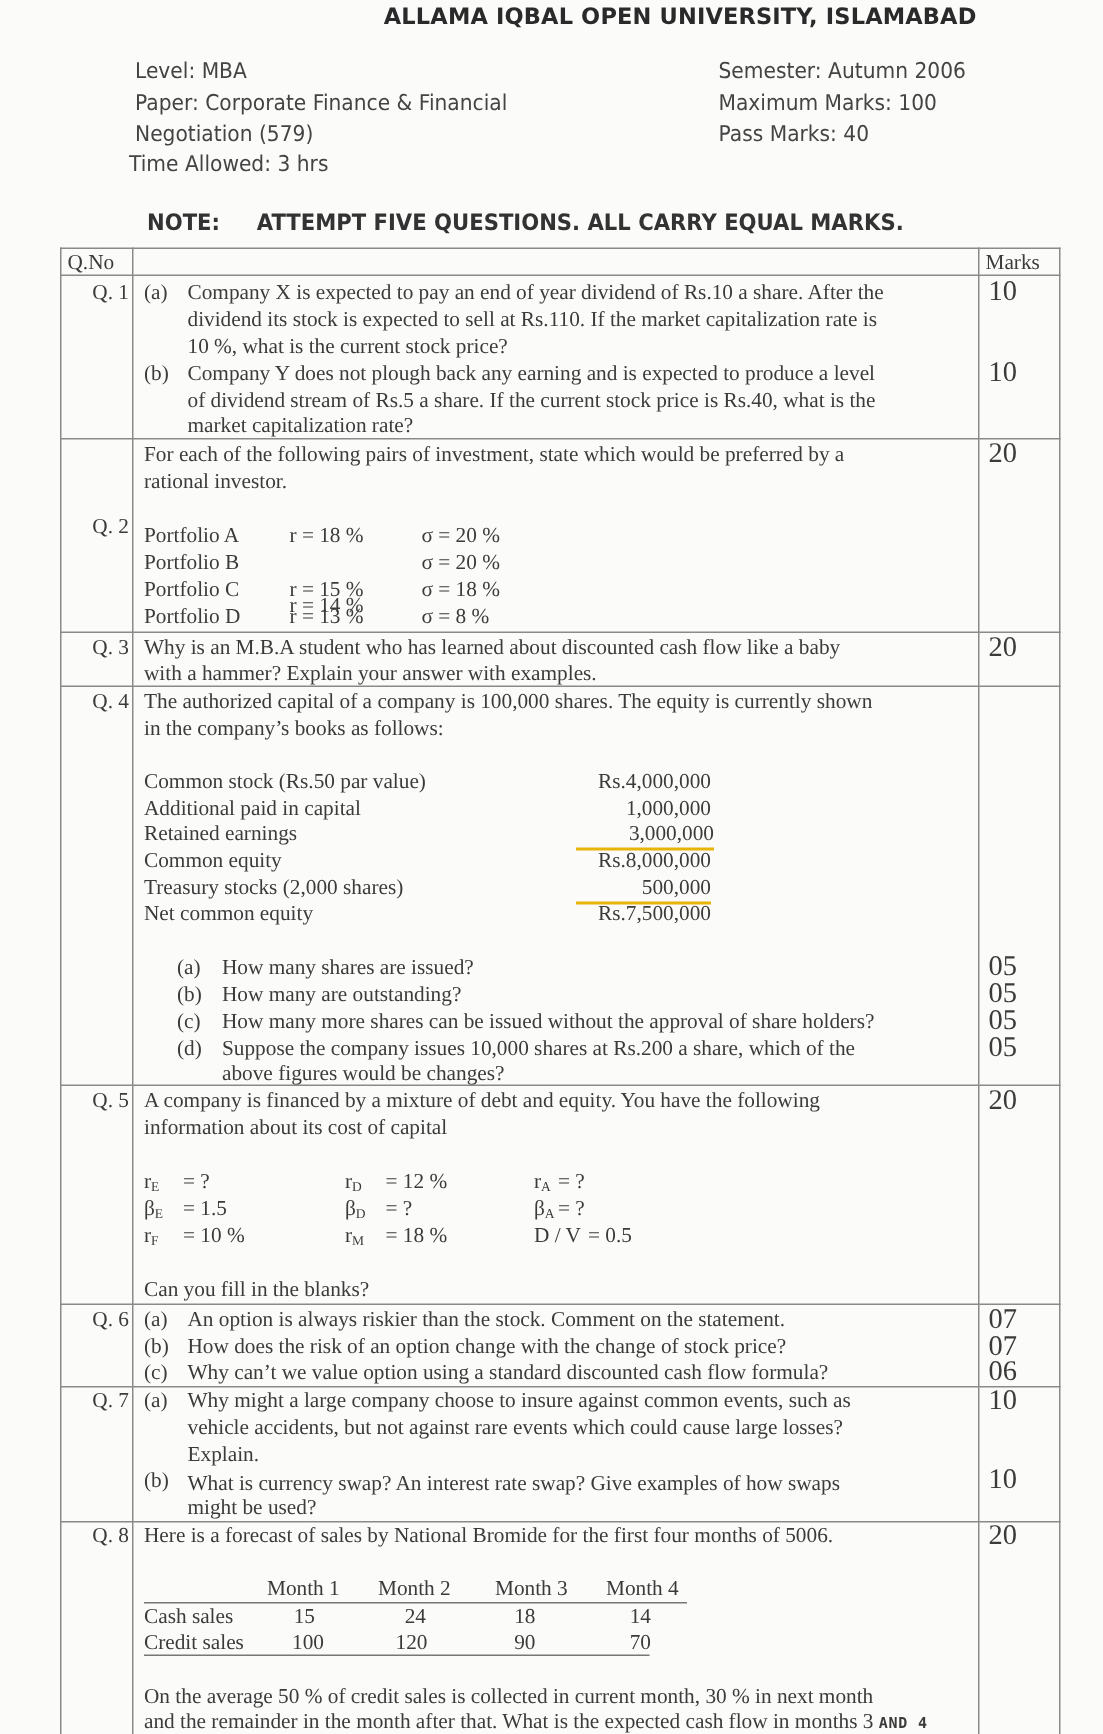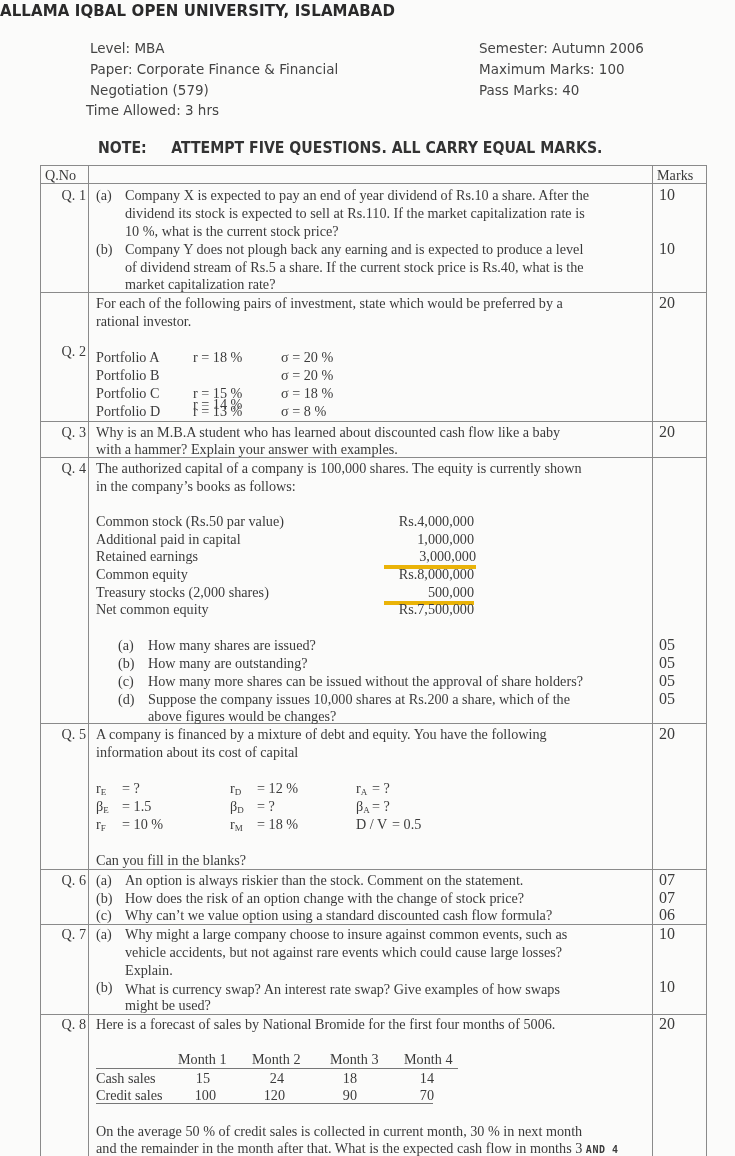--- a/index.html
+++ b/index.html
@@ -1,33 +1,33 @@
 <!DOCTYPE html>
 <html><head>
 <meta charset="utf-8">
 <style>
   * { box-sizing: border-box; margin: 0; padding: 0; }
   html, body { width: 735px; height: 1156px; background: #fbfbfa; overflow: hidden; }
   body { position: relative; color: #3a3a3a; font-family: "Liberation Serif", serif; }
   .abs { position: absolute; white-space: nowrap; }
 
-  #uni-title { left: 0; width: 651px; top: 2px; text-align: left; font-family: "DejaVu Sans", sans-serif; font-weight: bold; font-size: 15px; color: #2a2a2a; letter-spacing: 0.1px; }
+  #uni-title { left: 0; width: 651px; top: 2px; text-align: right; font-family: "DejaVu Sans", sans-serif; font-weight: bold; font-size: 15px; color: #2a2a2a; letter-spacing: 0.1px; }
   .hdr { font-family: "DejaVu Sans", sans-serif; font-size: 14.5px; color: #444; transform: scaleX(0.93); transform-origin: left; }
   #note { left: 98px; top: 139px; font-family: "DejaVu Sans", sans-serif; font-weight: bold; font-size: 15px; color: #333; transform: scaleX(0.94); transform-origin: left; }
   #note .lbl { margin-right: 26px; }
 
   
   .hl { position: absolute; height: 1px; background: #8a8a8a; }
   .vl { position: absolute; width: 1px; background: #8a8a8a; }
 
   .t { position: absolute; white-space: nowrap; font-size: 14.2px; line-height: 18px; color: #3b3b3b; }
   .qn { position: absolute; font-size: 14.2px; line-height: 18px; color: #3b3b3b; width: 46px; text-align: right; left: 40px; }
-  .mk { position: absolute; font-size: 16px; line-height: 18px; color: #3b3b3b; left: 659px; }
+  .mk { position: absolute; font-size: 19px; line-height: 18px; color: #3b3b3b; left: 659px; }
   .r { text-align: right; }
-  .ul { border-bottom: 4px solid #eab308; }
+  .ul { border-bottom: 2px solid #eab308; }
   sub { font-size: 9px; vertical-align: -2px; }
   .and4 { font-family: "DejaVu Sans Mono", monospace; font-weight: bold; font-size: 10px; letter-spacing: 0.5px; }
 </style>
 </head>
 <body>
 
 <div class="abs" id="uni-title">ALLAMA IQBAL OPEN UNIVERSITY, ISLAMABAD</div>
 
 <div class="abs hdr" style="left:90px; top:40px;">Level:  MBA</div>
 <div class="abs hdr" style="left:90px; top:61px;">Paper: Corporate Finance &amp; Financial</div>

